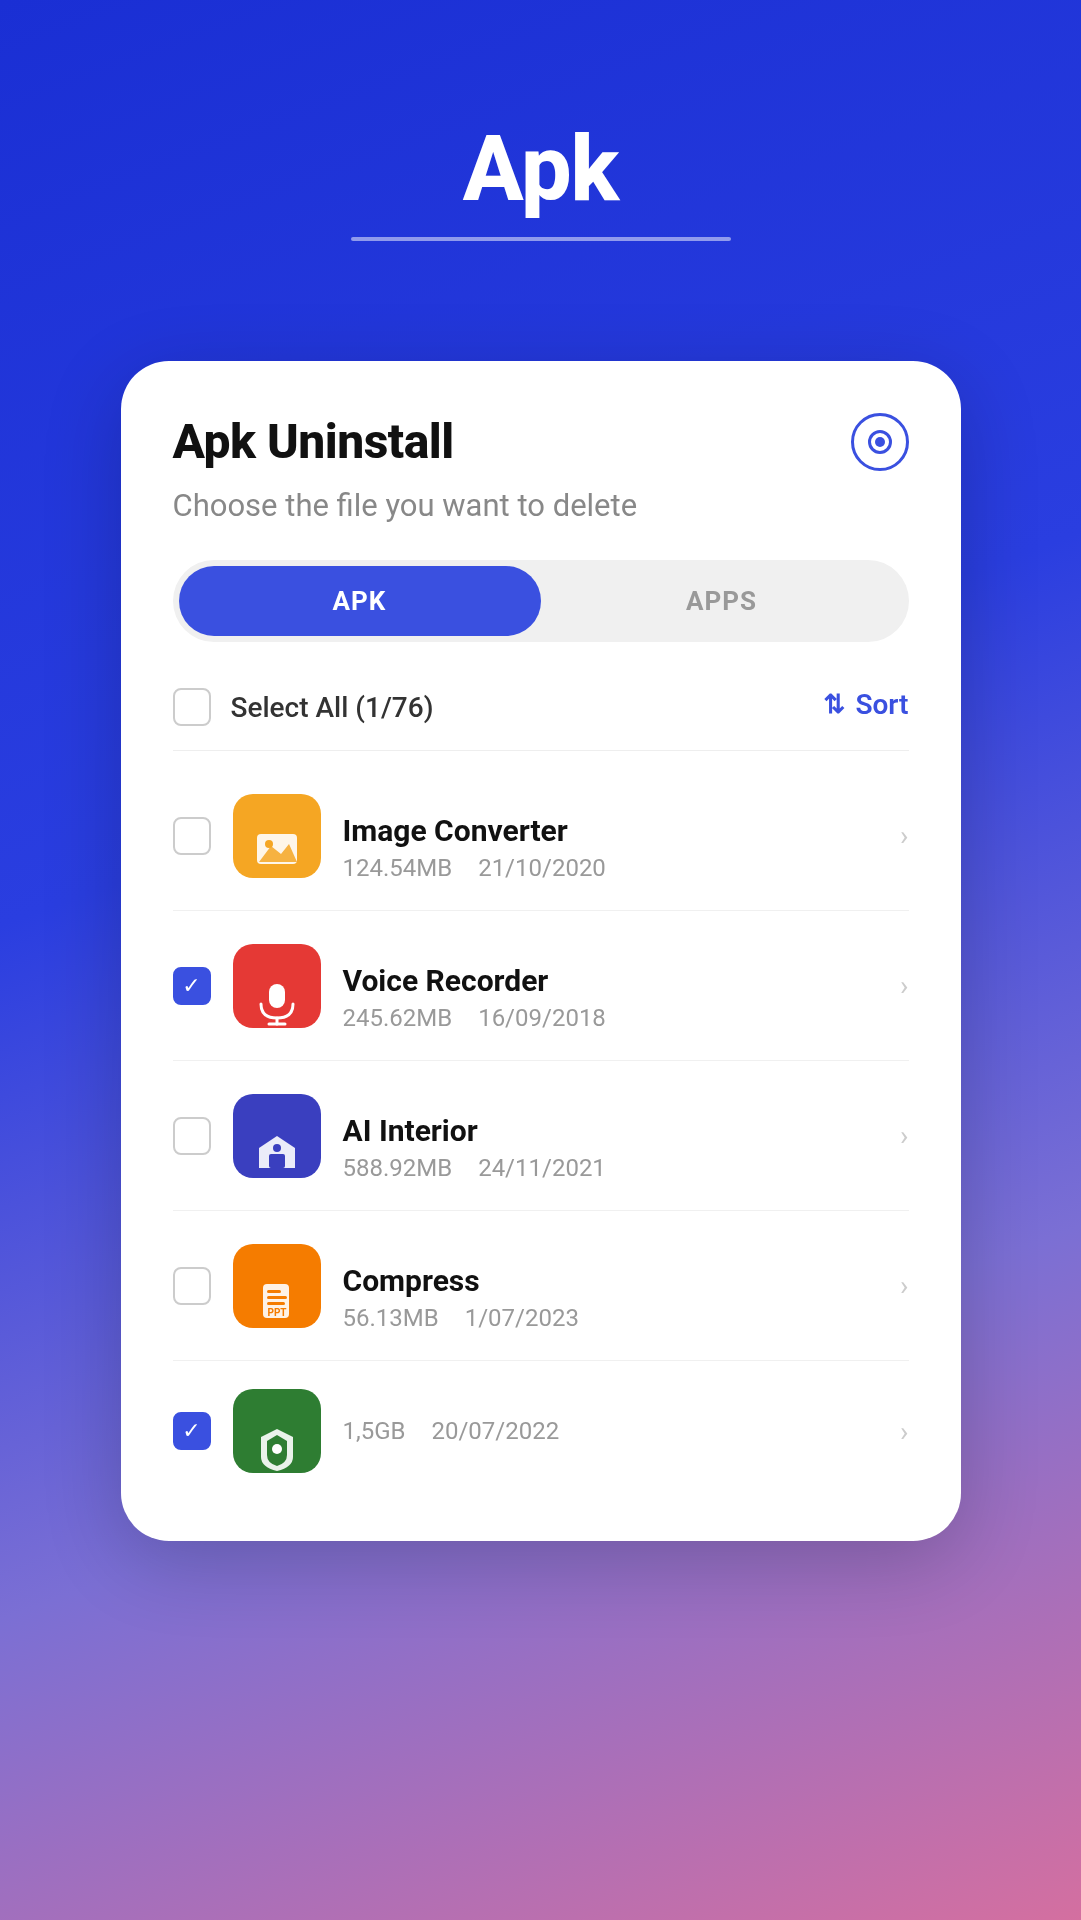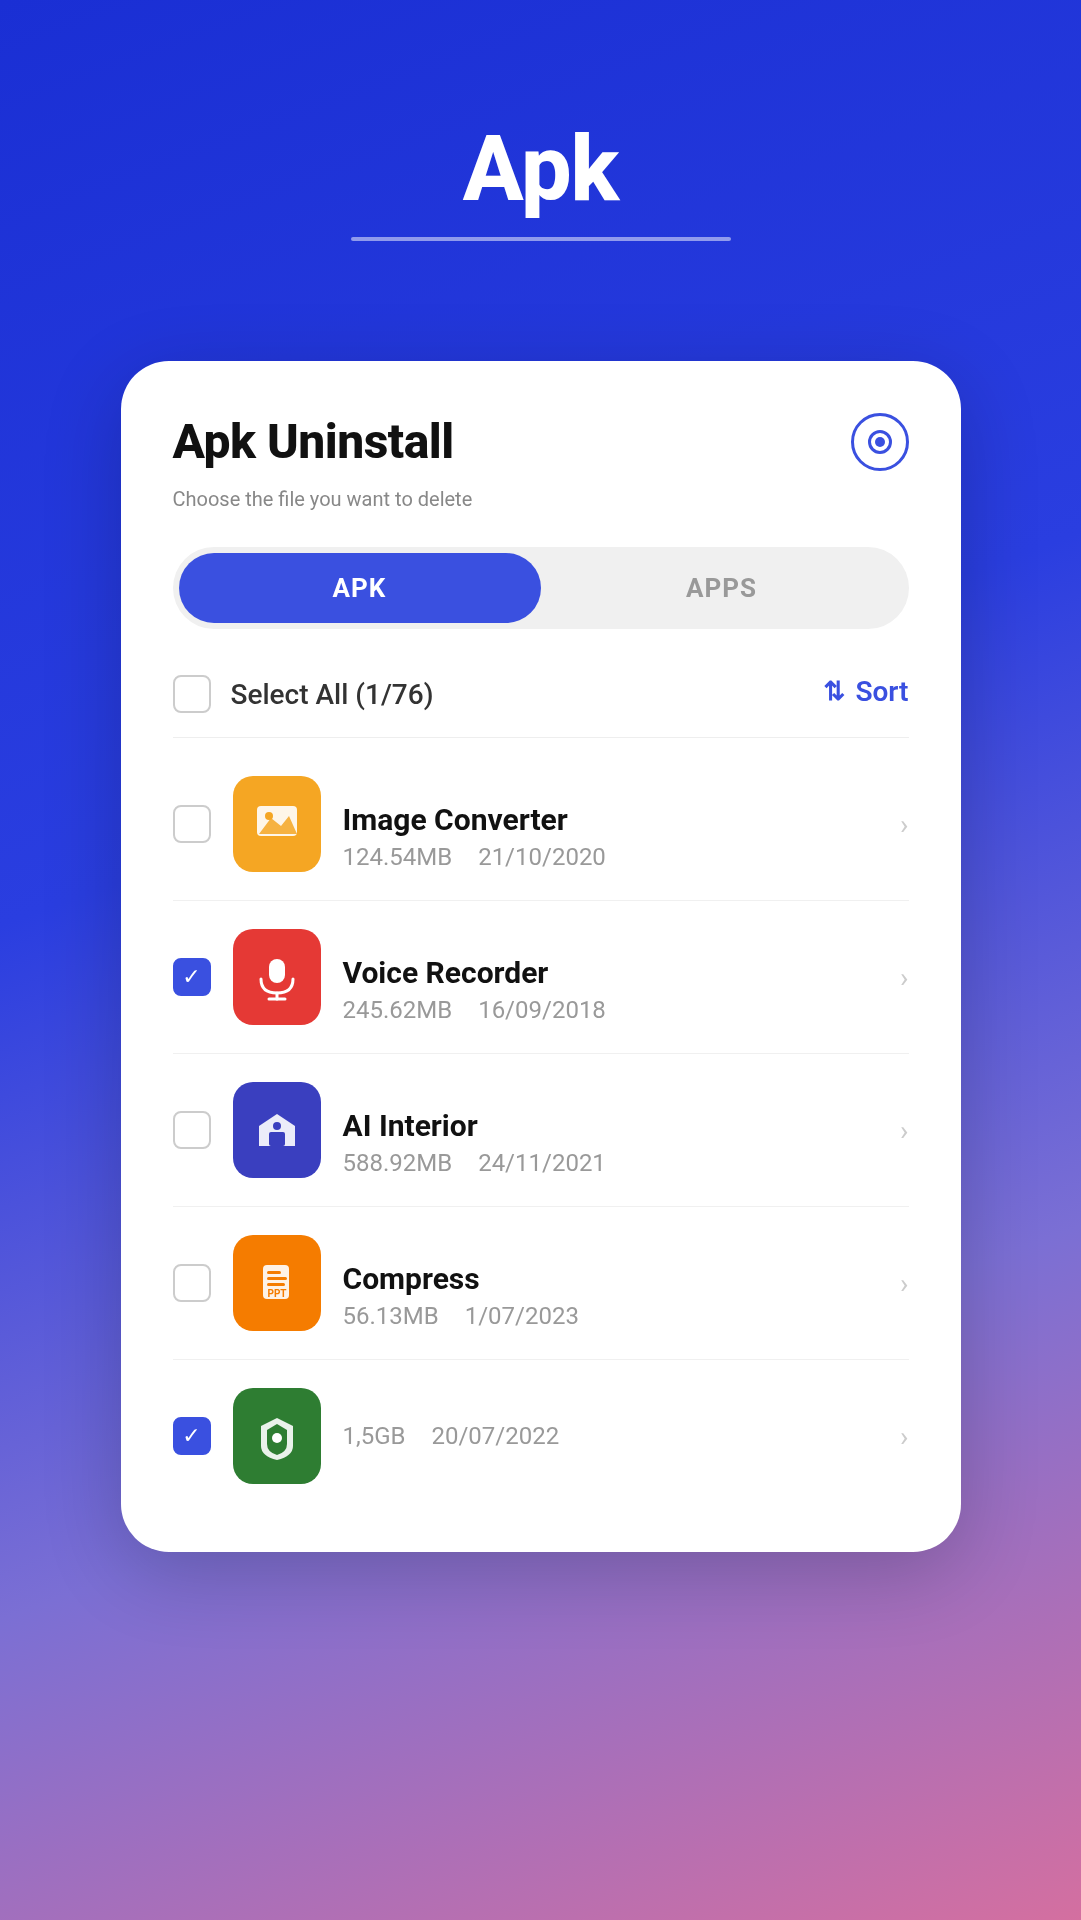--- a/index.html
+++ b/index.html
@@ -89,21 +89,21 @@
     }
 
     .radio-dot {
       width: 10px;
       height: 10px;
       border-radius: 50%;
       background: #3a50e0;
     }
 
     .card-subtitle {
-      font-size: 20px;
+      font-size: 31px;
       color: #888;
       margin-bottom: 36px;
     }
 
     .tab-container {
       display: flex;
       background: #f0f0f0;
       border-radius: 50px;
       padding: 6px;
       margin-bottom: 40px;
@@ -201,25 +201,25 @@
       border-bottom: 1.5px solid #f0f0f0;
       gap: 22px;
     }
 
     .app-item:last-child {
       border-bottom: none;
     }
 
     .app-icon {
       width: 88px;
-      height: 96px;
+      height: 84px;
       border-radius: 20px;
       flex-shrink: 0;
       display: flex;
-      align-items: center;
+      align-items: flex-end;
       justify-content: center;
       font-size: 42px;
     }
 
     .app-icon-yellow {
       background: #f5a623;
     }
 
     .app-icon-red {
       background: #e53935;

